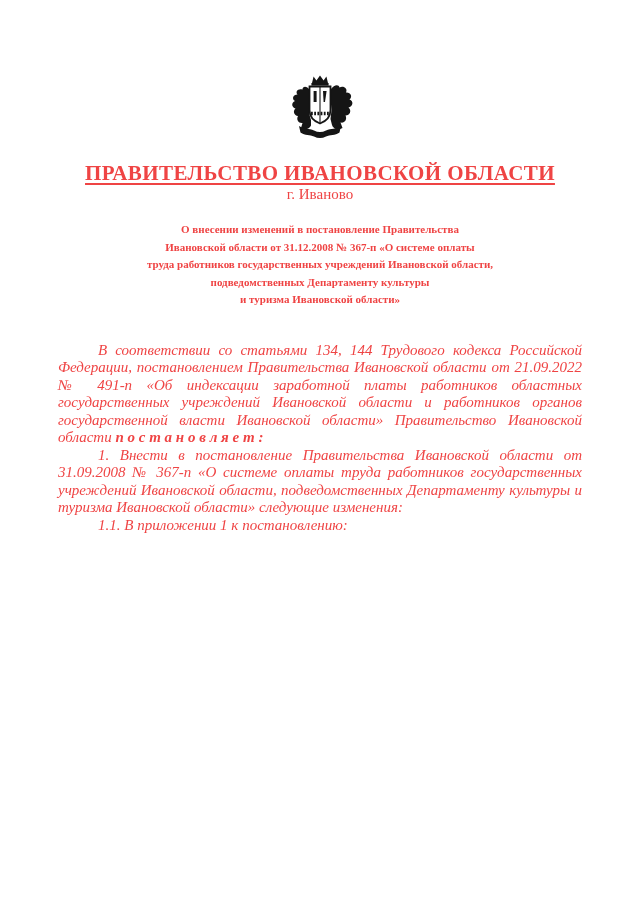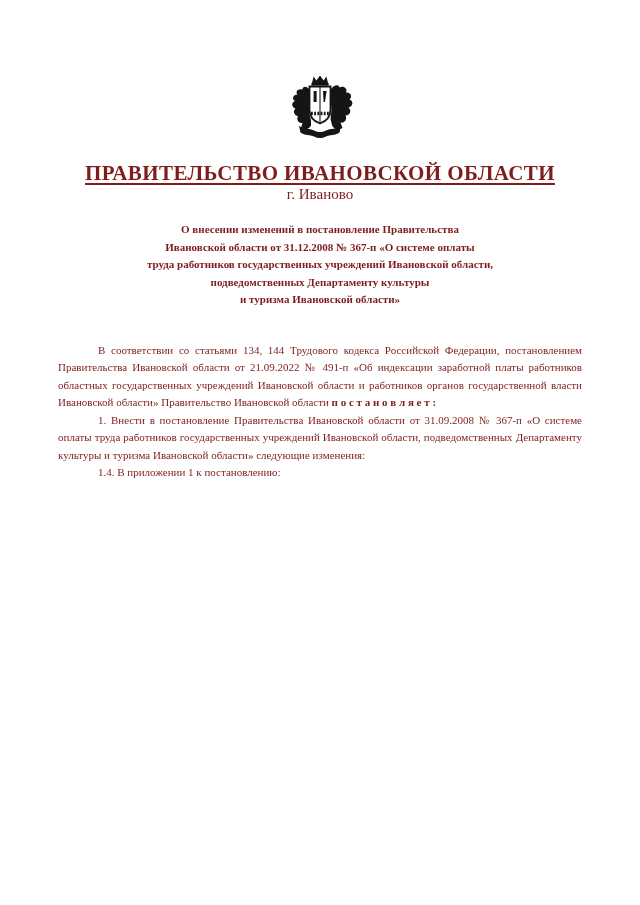--- a/index.html
+++ b/index.html
@@ -7,21 +7,21 @@
     padding: 0;
     background: #ffffff;
   }
   .page {
     position: relative;
     width: 640px;
     height: 905px;
     box-sizing: border-box;
     padding: 73px 58px 0 58px;
     background: #ffffff;
-    color: #7f1d1d;
+    color: #ef4444;
     font-family: "Liberation Serif", "DejaVu Serif", serif;
     overflow: hidden;
   }
   .emblem {
     text-align: center;
     height: 72px;
     line-height: 0;
   }
   .org-name {
     margin-top: 16px;
@@ -54,23 +54,24 @@
   .doc-title {
     margin-top: 19px;
     font-size: 11px;
     font-weight: bold;
     line-height: 17.5px;
     text-align: center;
     white-space: pre-line;
   }
   .body-text {
     margin-top: 33px;
-    font-size: 11px;
+    font-size: 15px;
     line-height: 17.5px;
     text-align: justify;
+    font-style: italic;
   }
   .body-text p {
     margin: 0;
     text-indent: 40px;
   }
   .emph {
     font-weight: bold;
   }
 </style>
 </head>
@@ -109,16 +110,16 @@
 
   <div class="doc-title">О внесении изменений в постановление Правительства
 Ивановской области от 31.12.2008 № 367-п «О системе оплаты
 труда работников государственных учреждений Ивановской области,
 подведомственных Департаменту культуры
 и туризма Ивановской области»</div>
 
   <div class="body-text">
     <p><span>В соответствии со статьями 134, 144 Трудового кодекса Российской Федерации, постановлением Правительства Ивановской области от 21.09.2022 № 491-п «Об индексации заработной платы работников областных государственных учреждений Ивановской области и работников органов государственной власти Ивановской области» Правительство Ивановской области </span><span class="emph">п о с т а н о в л я е т :</span></p>
     <p>1. Внести в постановление Правительства Ивановской области от 31.09.2008 № 367-п «О системе оплаты труда работников государственных учреждений Ивановской области, подведомственных Департаменту культуры и туризма Ивановской области» следующие изменения:</p>
-    <p>1.4. В приложении 1 к постановлению:</p>
+    <p>1.1. В приложении 1 к постановлению:</p>
   </div>
 
 </div>
 
 </body></html>

